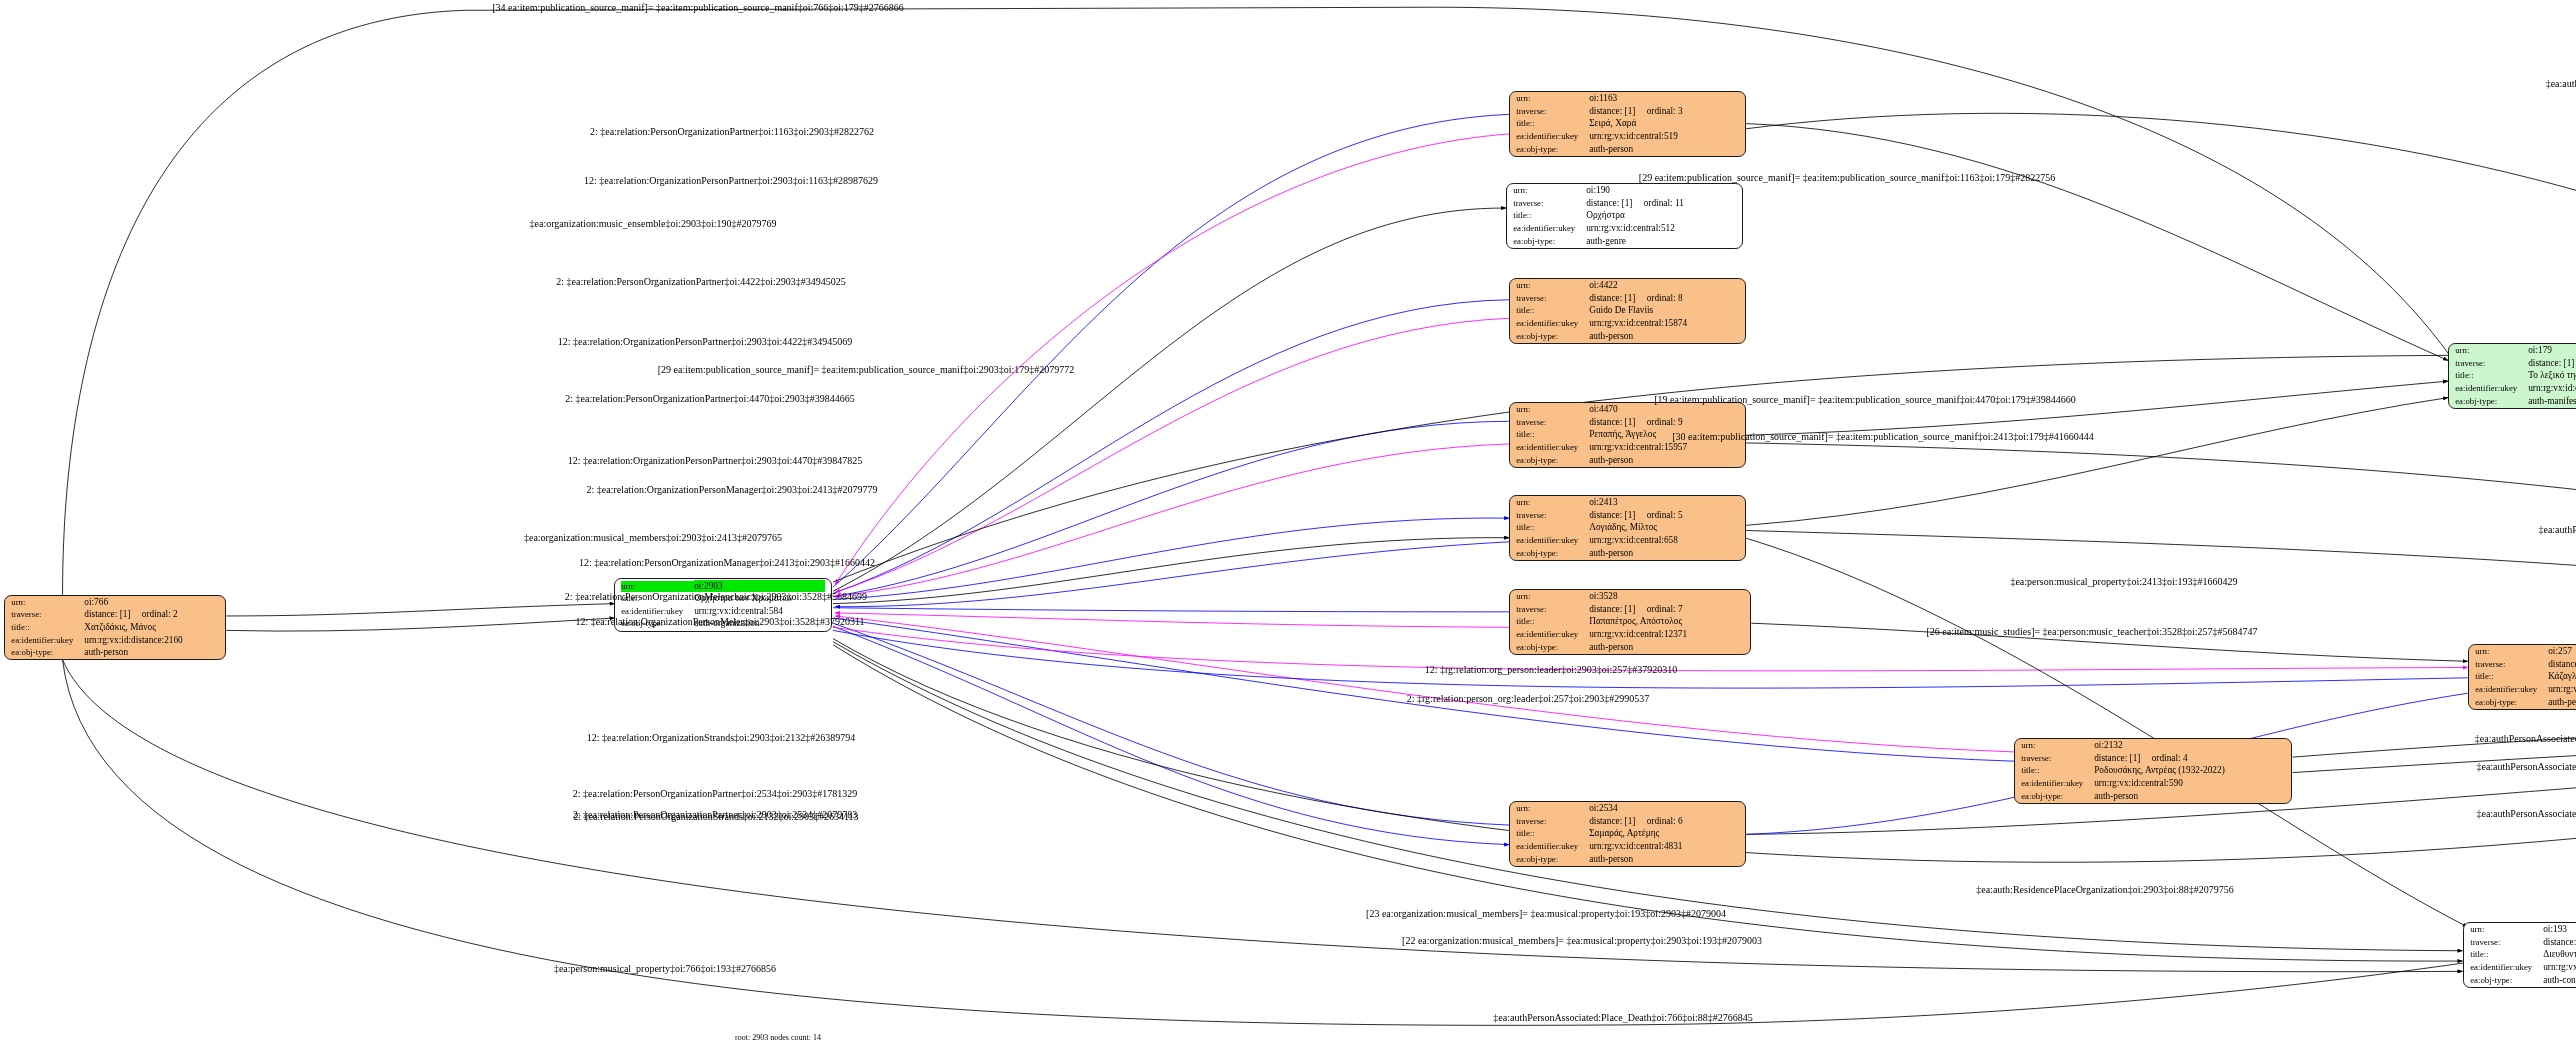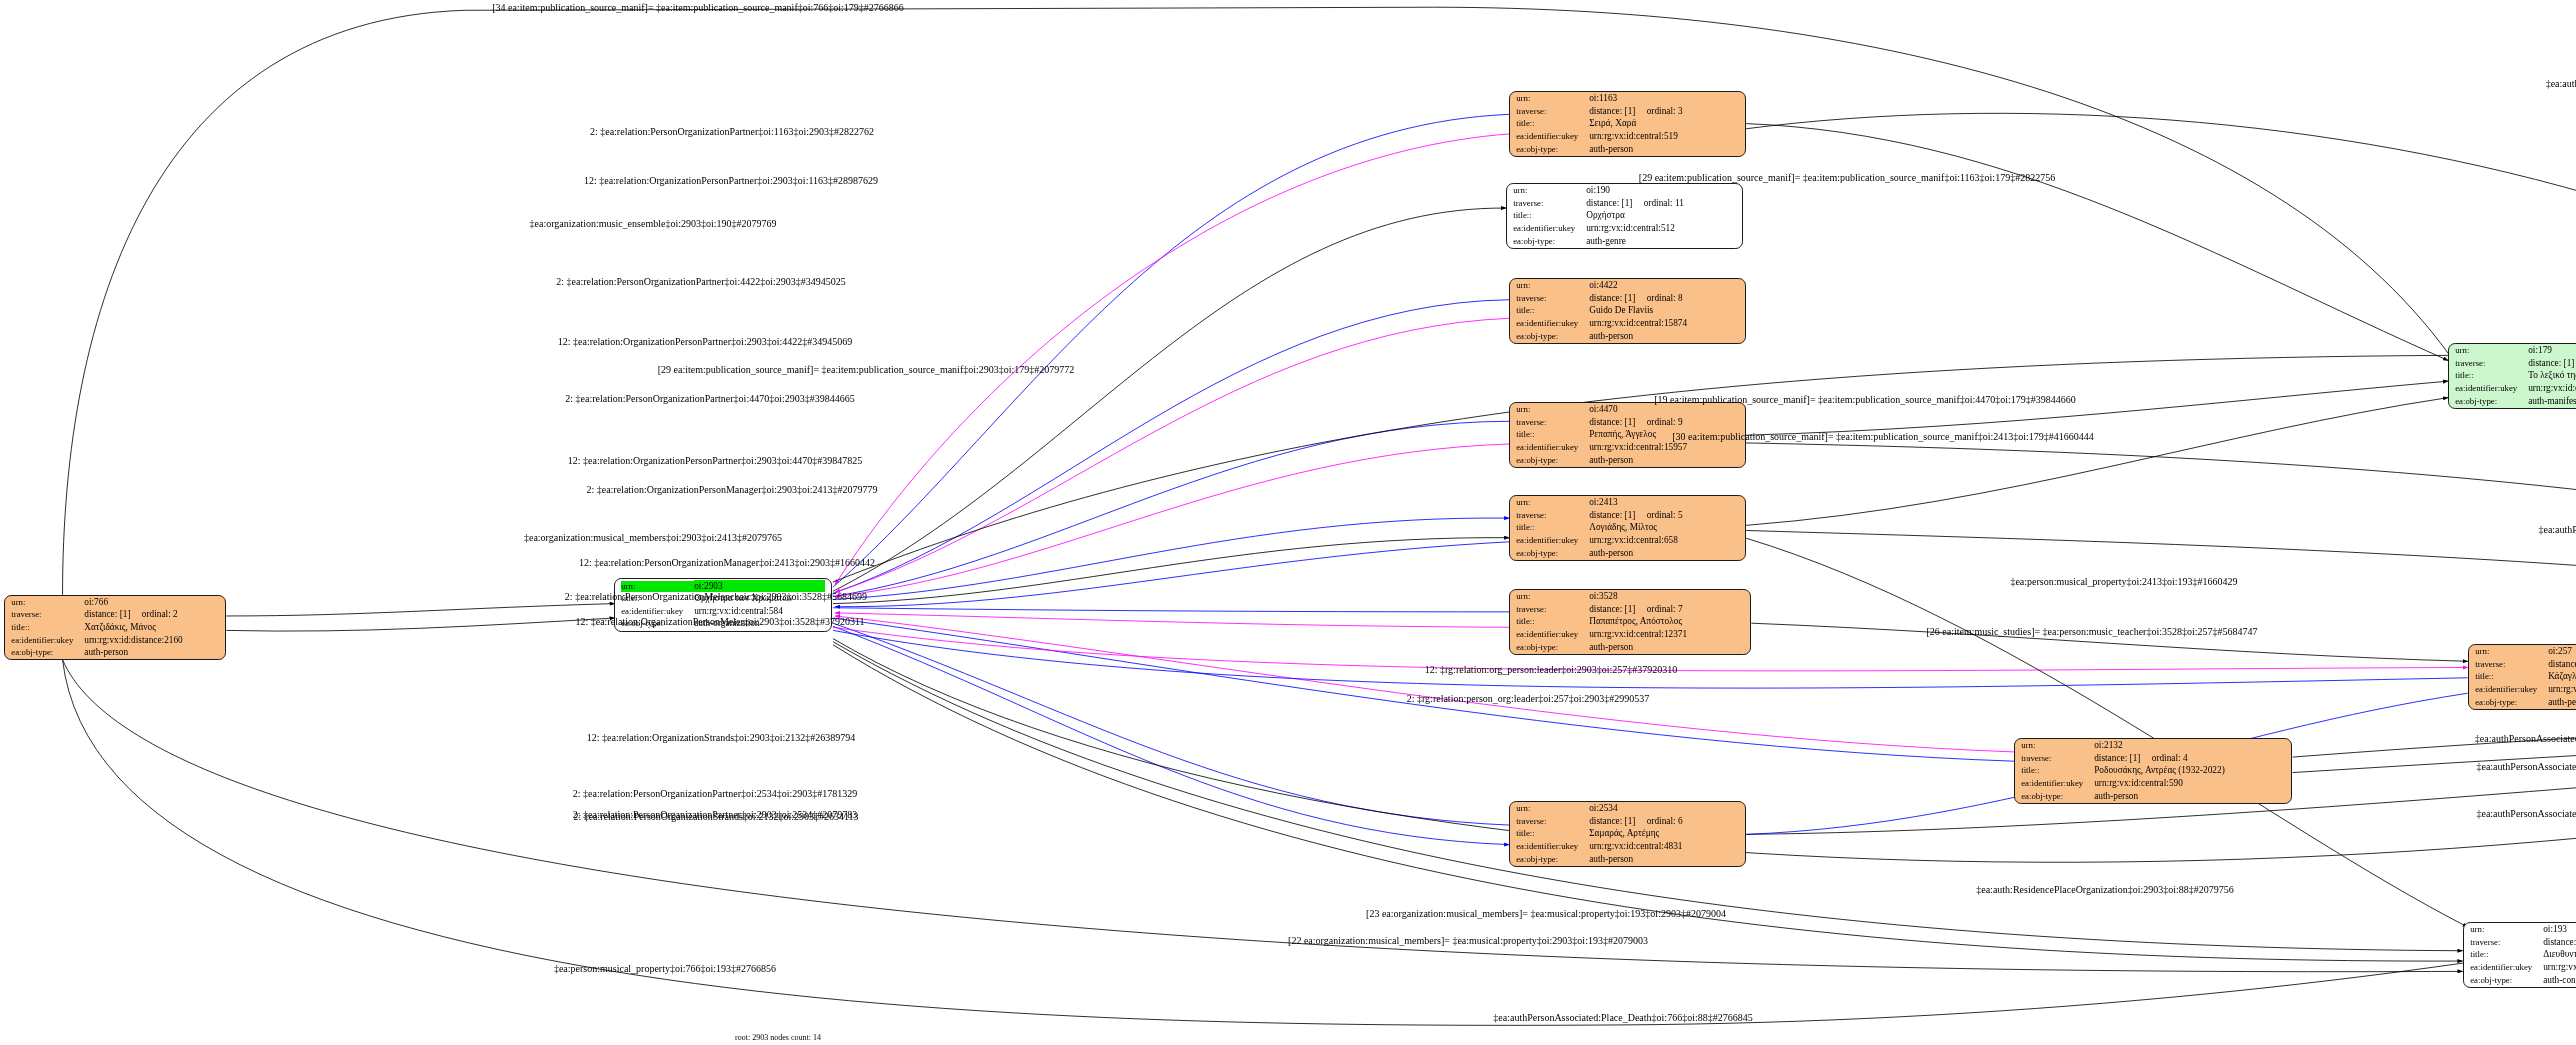--- a/index.html
+++ b/index.html
@@ -456,20 +456,20 @@
       <div class="edge-label" style="left: 1528px; top: 698px;">2: ‡rg:relation:person_org:leader‡oi:257‡oi:2903‡#2990537</div>
       <div class="edge-label" style="left: 721px; top: 737px;">12: ‡ea:relation:OrganizationStrands‡oi:2903‡oi:2132‡#26389794</div>
       <div class="edge-label" style="left: 2607px; top: 738px;">‡ea:authPersonAssociated:Place_Death‡oi:2132‡oi:88‡#2634097</div>
       <div class="edge-label" style="left: 716px; top: 768px; margin-top: 48px;">2: ‡ea:relation:PersonOrganizationStrands‡oi:2132‡oi:2903‡#2634113</div>
       <div class="edge-label" style="left: 2607px; top: 766px;">‡ea:authPersonAssociated:Place_Birth‡oi:2132‡oi:88‡#2634096</div>
       <div class="edge-label" style="left: 715px; top: 793px;">2: ‡ea:relation:PersonOrganizationPartner‡oi:2534‡oi:2903‡#1781329</div>
       <div class="edge-label" style="left: 715px; top: 814px;">2: ‡ea:relation:PersonOrganizationPartner‡oi:2903‡oi:2534‡#2079783</div>
       <div class="edge-label" style="left: 2607px; top: 813px;">‡ea:authPersonAssociated:Place_Birth‡oi:2534‡oi:88‡#1781312</div>
       <div class="edge-label" style="left: 2105px; top: 889px;">‡ea:auth:ResidencePlaceOrganization‡oi:2903‡oi:88‡#2079756</div>
       <div class="edge-label" style="left: 1522px; top: 913px; padding-left: 48px;">[23 ea:organization:musical_members]= ‡ea:musical:property‡oi:193‡oi:2903‡#2079004</div>
-      <div class="edge-label" style="left: 1468px; top: 940px; font-family: Liberation Serif, serif;">[22 ea:organization:musical_members]= ‡ea:musical:property‡oi:2903‡oi:193‡#2079003</div>
+      <div class="edge-label" style="left: 1582px; top: 940px; font-family: Liberation Serif, serif;">[22 ea:organization:musical_members]= ‡ea:musical:property‡oi:2903‡oi:193‡#2079003</div>
       <div class="edge-label" style="left: 665px; top: 968px;">‡ea:person:musical_property‡oi:766‡oi:193‡#2766856</div>
       <div class="edge-label" style="left: 1623px; top: 1017px;">‡ea:authPersonAssociated:Place_Death‡oi:766‡oi:88‡#2766845</div>
     </div>
 
   <div class="graph-footer" style="left: 778px; top: 1033px;">root: 2903 nodes count: 14</div>
 </div>
 
 
 </body></html>

